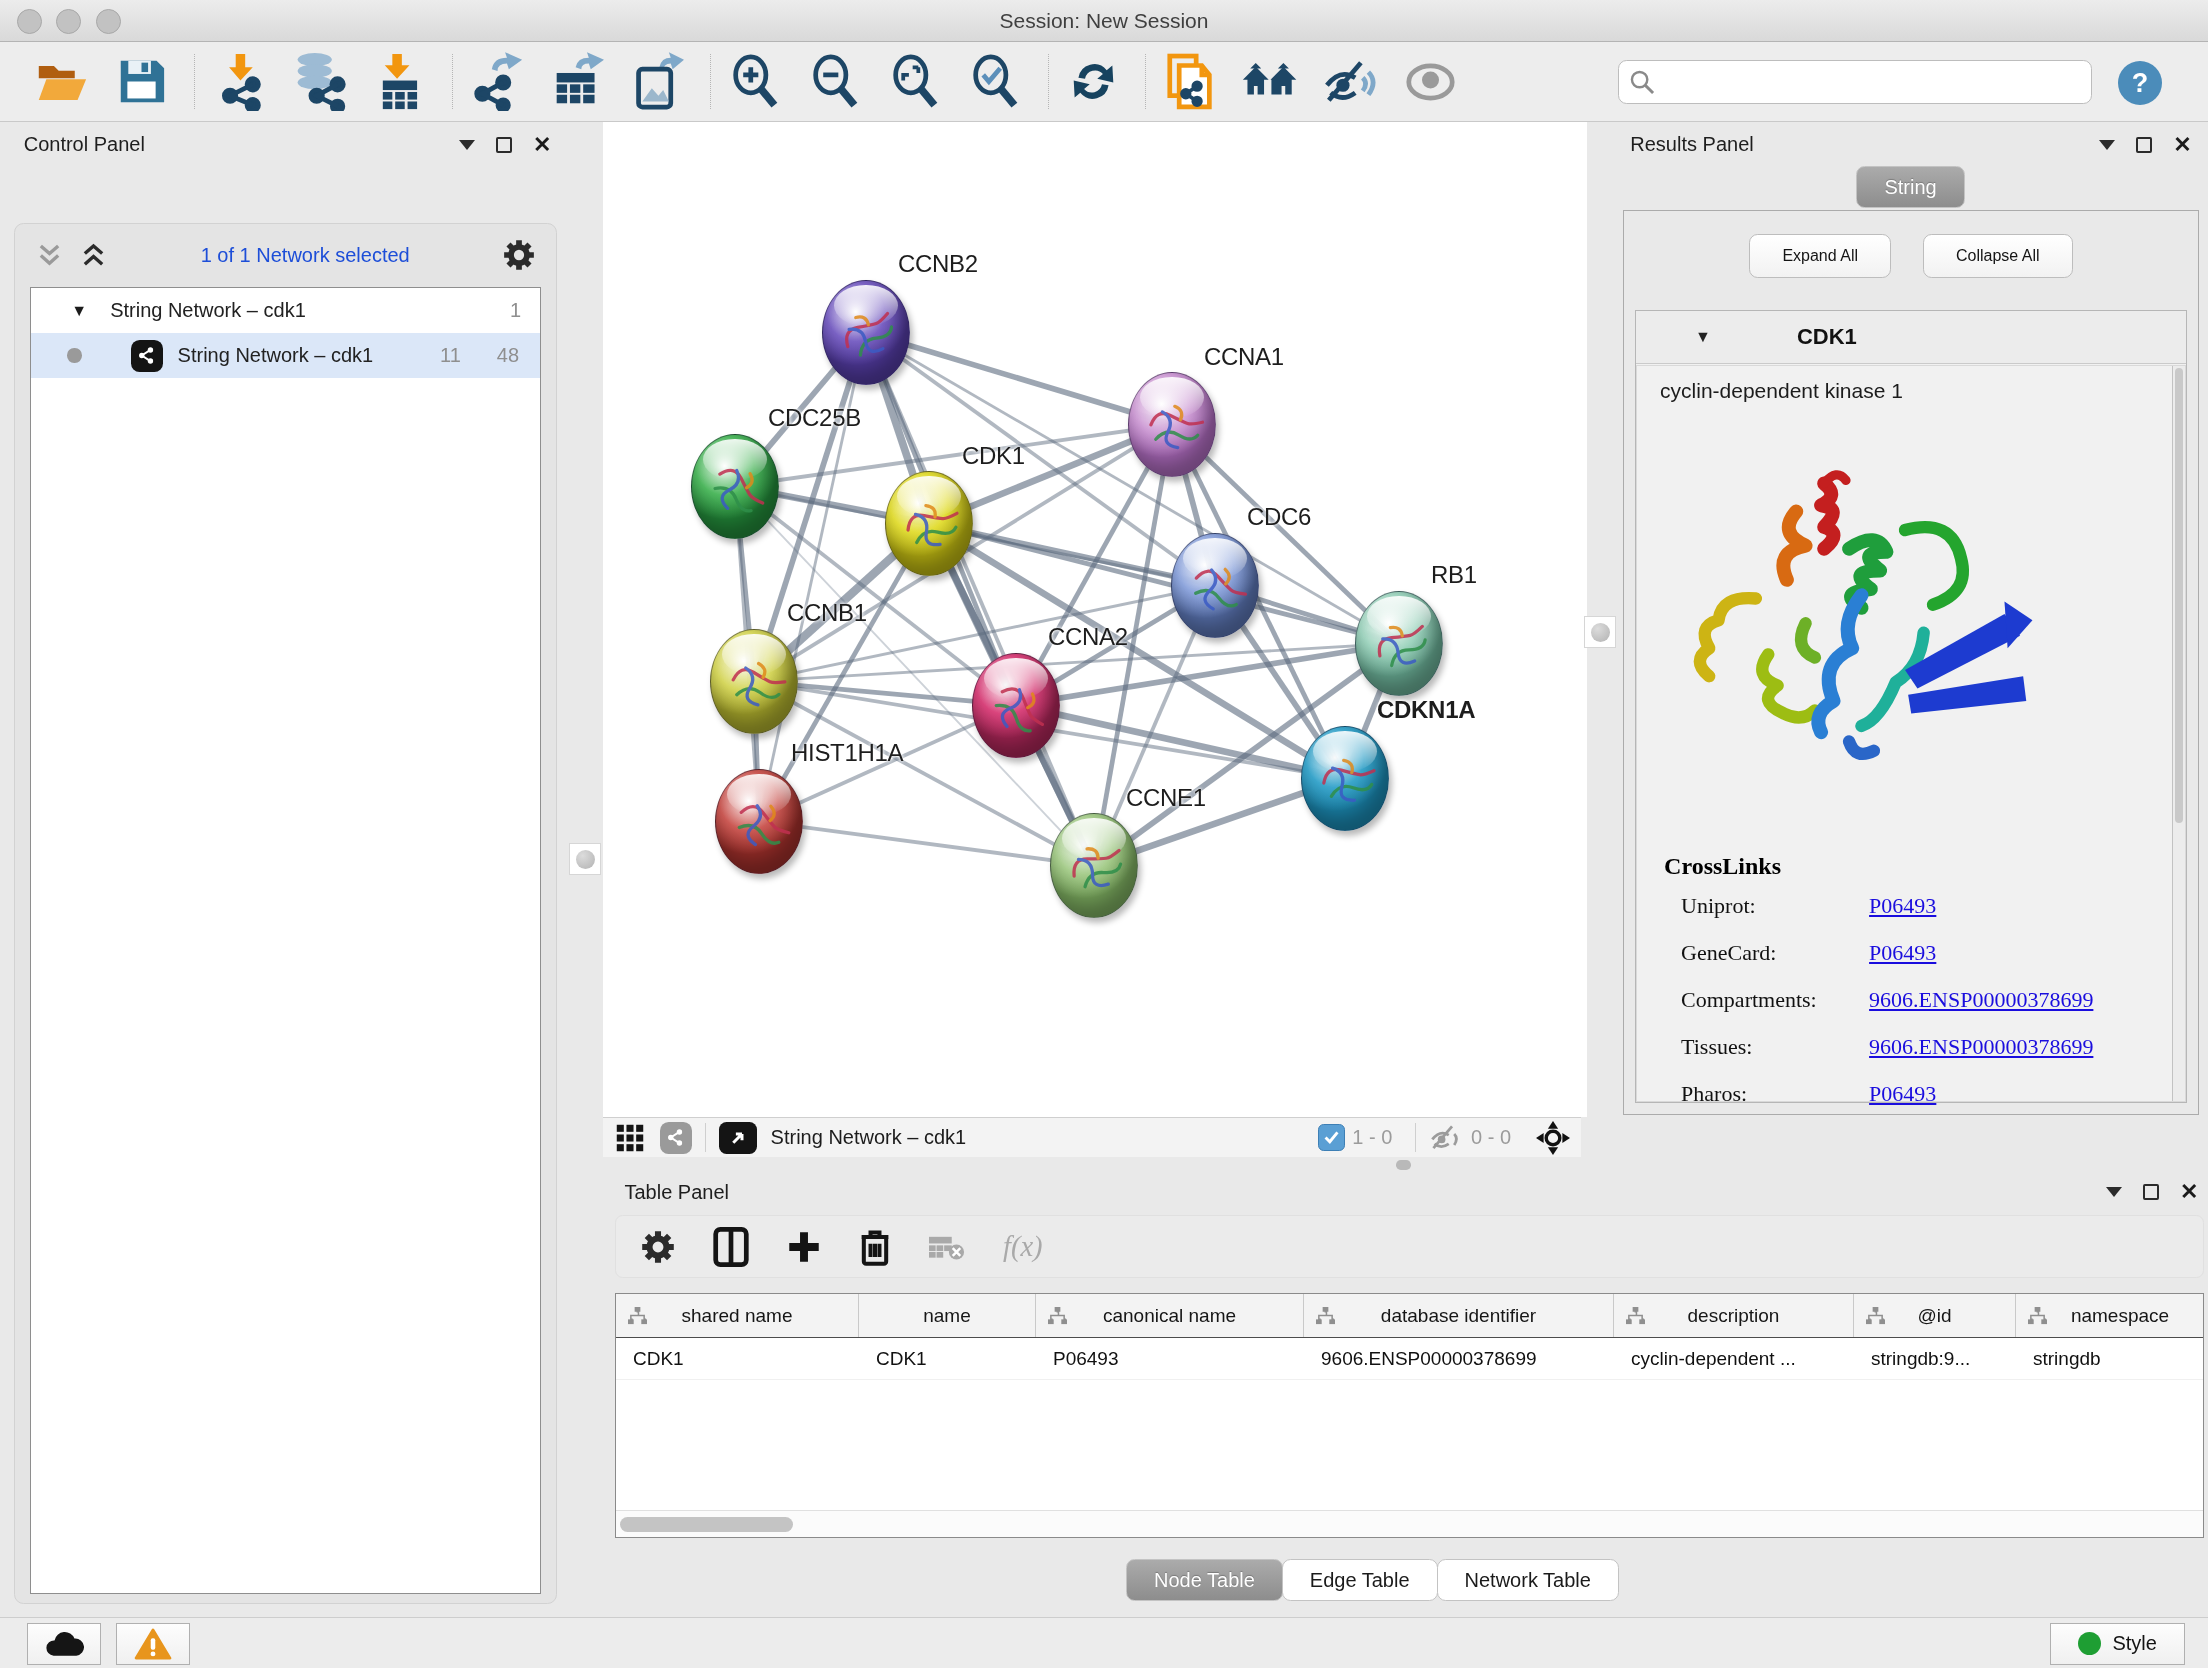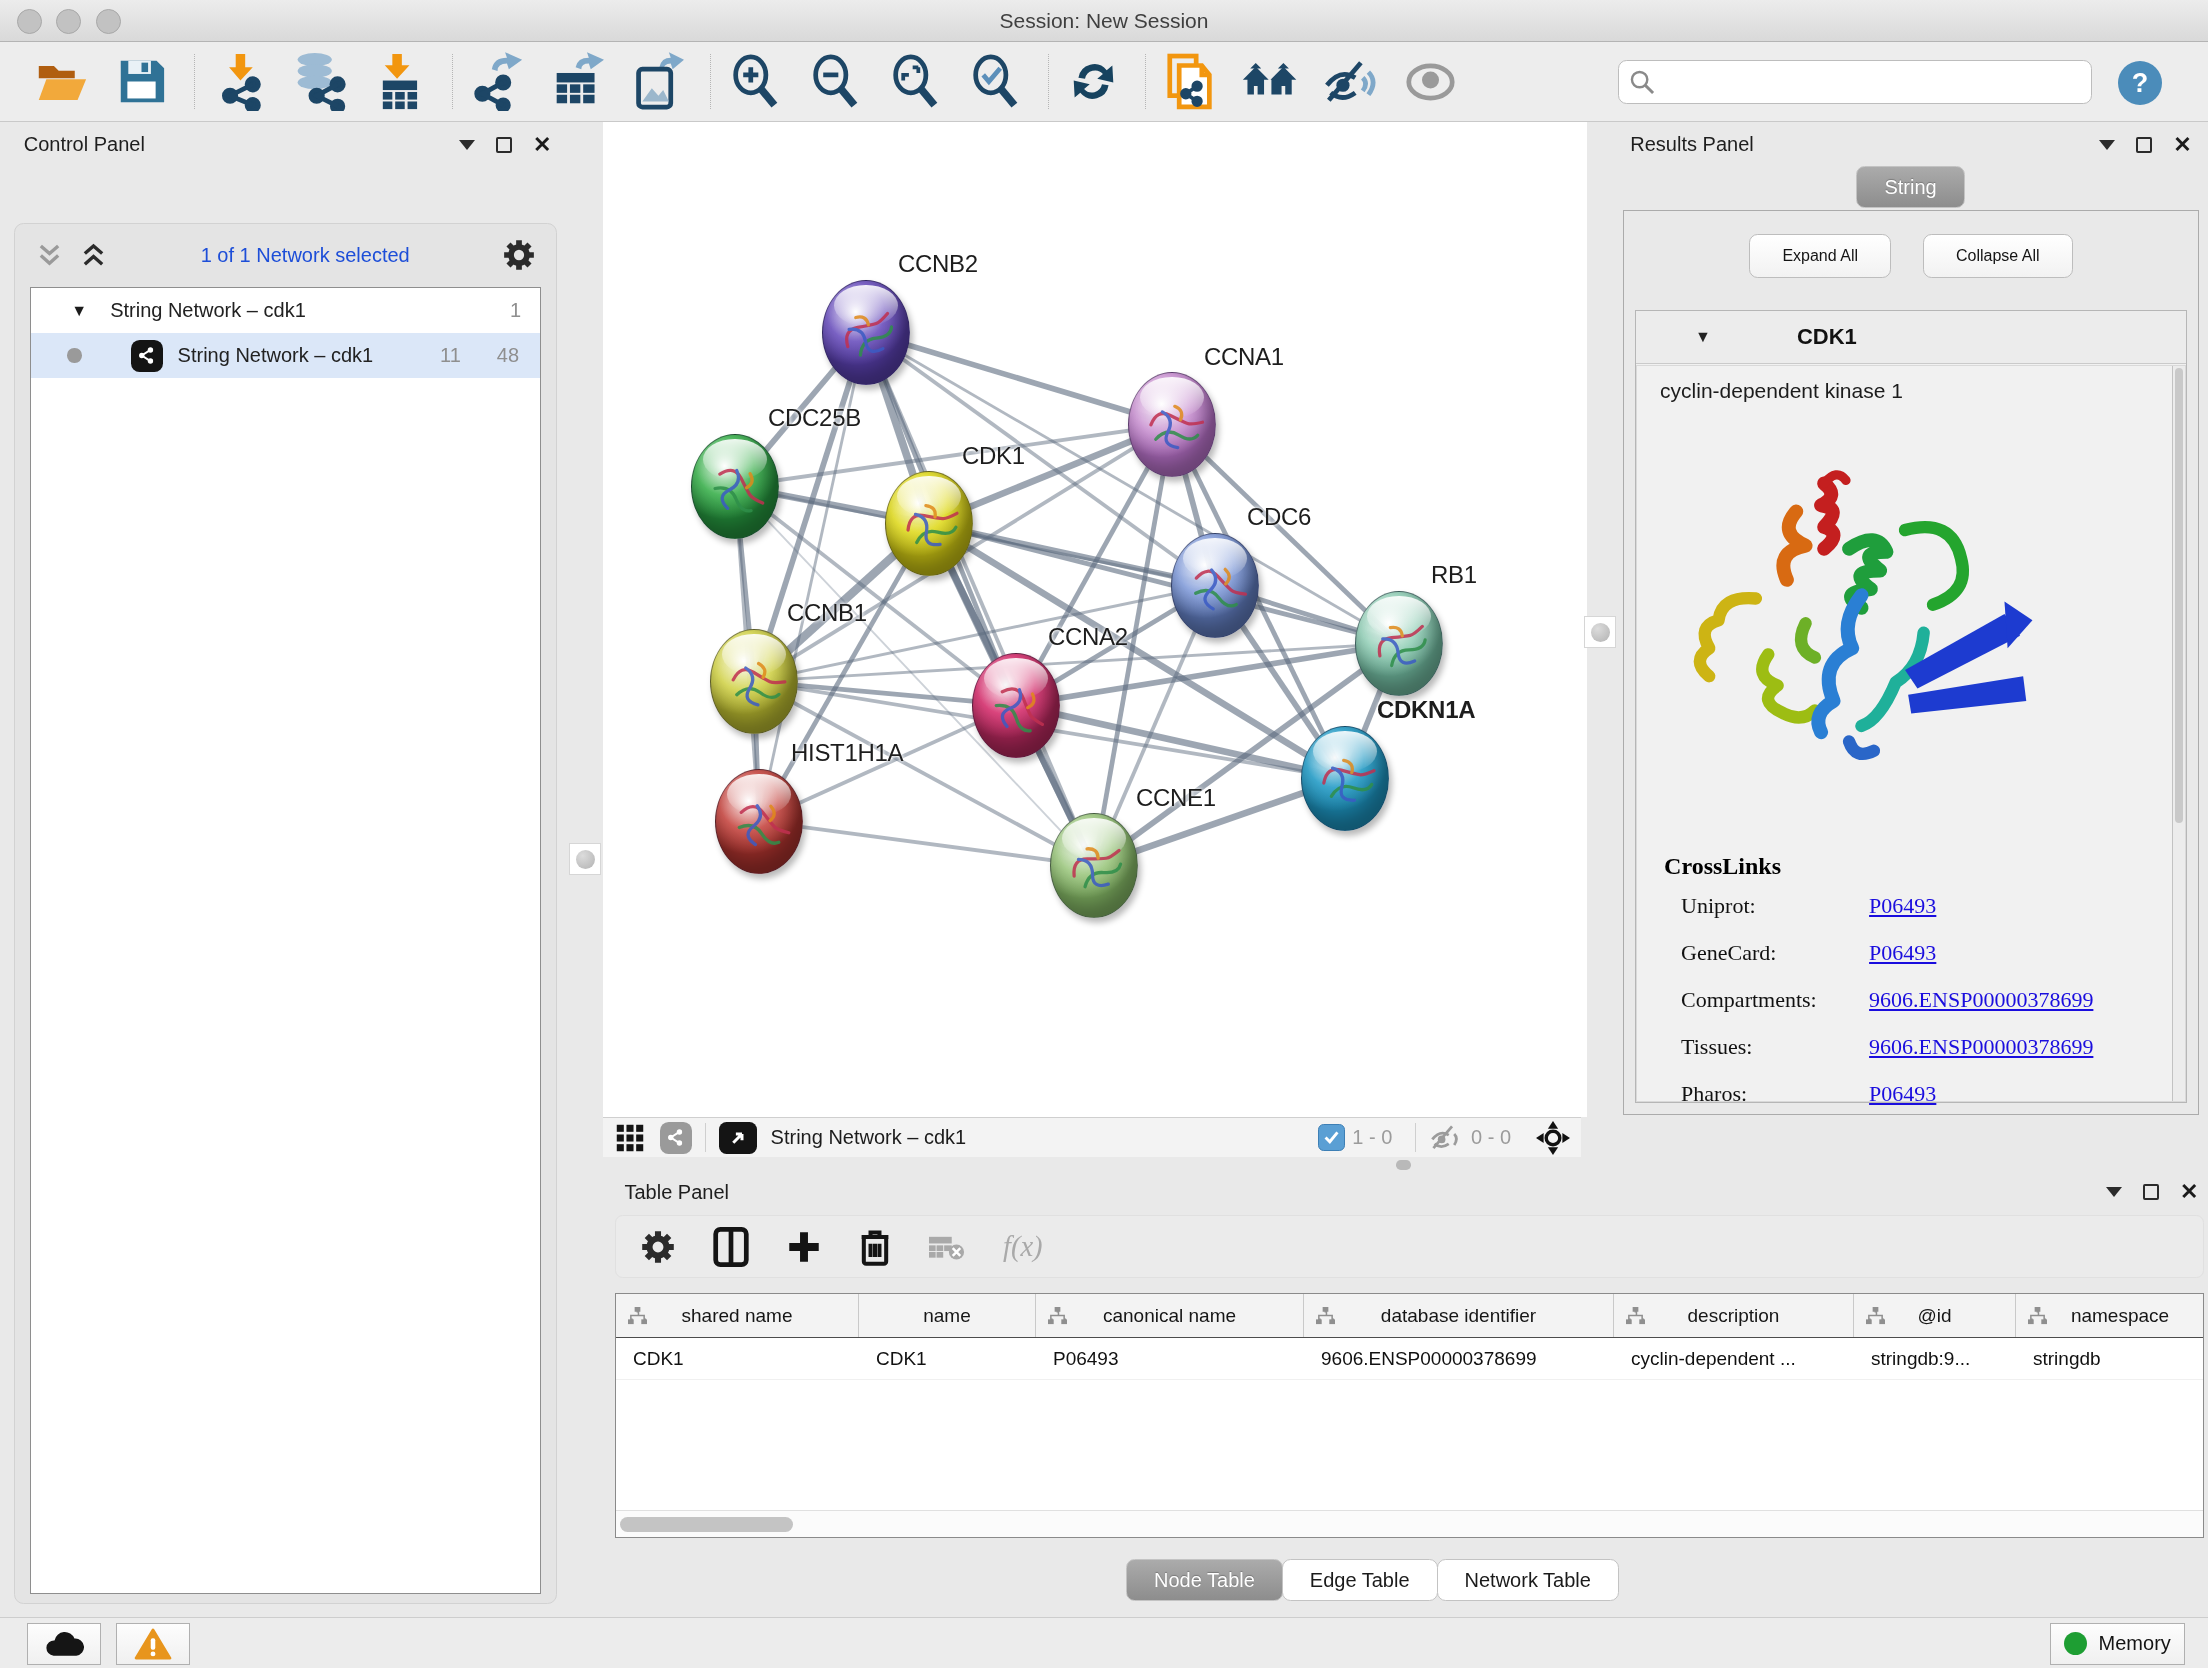--- a/index.html
+++ b/index.html
@@ -529,21 +529,21 @@
     <div class="net-node" style="left: 447px; top: 691px; background: radial-gradient(62% 52% at 38% 30%, rgba(255, 255, 255, 0.92), rgb(167, 205, 141) 55%, rgb(111, 154, 85) 100%);">
       <svg viewBox="0 0 94 112" width="88" height="105" style="position:absolute;left:0;top:0">
         <g fill="none" stroke-linecap="round" stroke-width="3.5" opacity=".85" transform="rotate(-35 47 58)">
           <path d="M24 52 q9 -16 22 -7 t17 11 t16 1" stroke="#c03050"></path>
           <path d="M27 68 q13 -11 25 -1 t20 3" stroke="#2f8f4a"></path>
           <path d="M38 40 q12 9 3 22 t8 18" stroke="#3b5bc4"></path>
           <path d="M52 36 q10 6 4 15" stroke="#e08a1a"></path>
         </g>
       </svg>
     </div>
-    <div class="net-label" style="left: 523px; top: 662px; margin-left: 10px;">CCNE1</div>
+    <div class="net-label" style="left: 523px; top: 662px;">CCNE1</div>
   </div>
 
 <div class="canvas-bar">
   <svg width="32" height="30" viewBox="0 0 34 34">
       <g fill="#141414">
         <rect x="2" y="2" width="8" height="8"></rect>
         <rect x="13" y="2" width="8" height="8"></rect>
         <rect x="24" y="2" width="8" height="8"></rect>
         <rect x="2" y="13" width="8" height="8"></rect>
         <rect x="13" y="13" width="8" height="8"></rect>
@@ -824,16 +824,16 @@
   </div>
   <div class="sb-btn" style="left:116px; width:74px;">
     <svg width="38" height="32" viewBox="0 0 40 34">
         <path d="M20 2 38 32 H2 z" fill="#e8951c" stroke="#e8951c" stroke-width="3" stroke-linejoin="round"></path>
         <rect x="17.6" y="11" width="4.8" height="12" rx="2" fill="#fff"></rect>
         <circle cx="20" cy="27.5" r="2.6" fill="#fff"></circle>
       </svg>
   </div>
   <div class="sb-btn" style="right:23px; width:135px; padding:0 9.5px;">
     <span class="memdot" id="memdot" style="background: rgb(30, 158, 51);"></span>
-    <span class="memlabel">Memory</span>
+    <span class="memlabel">Style</span>
   </div>
 </div>
 
 
 </body></html>

